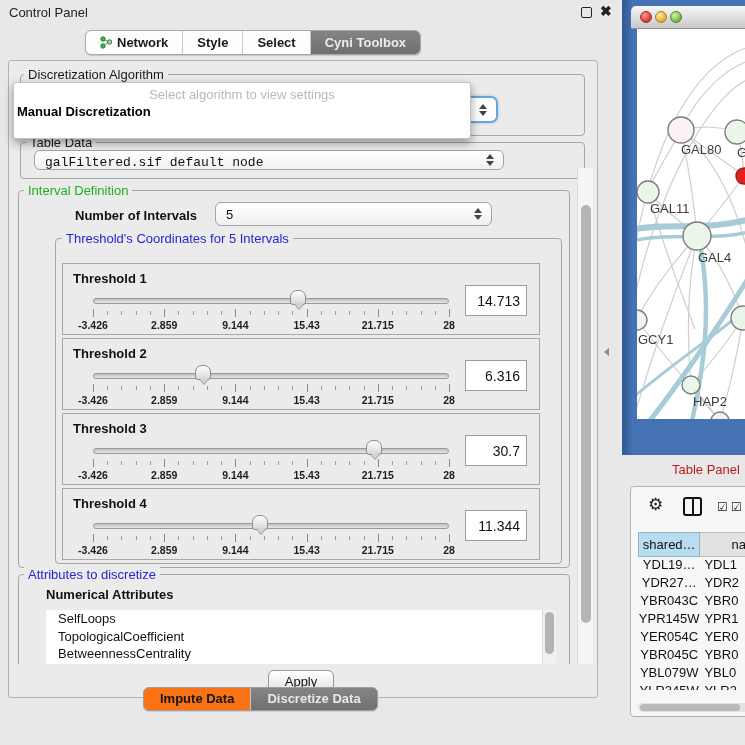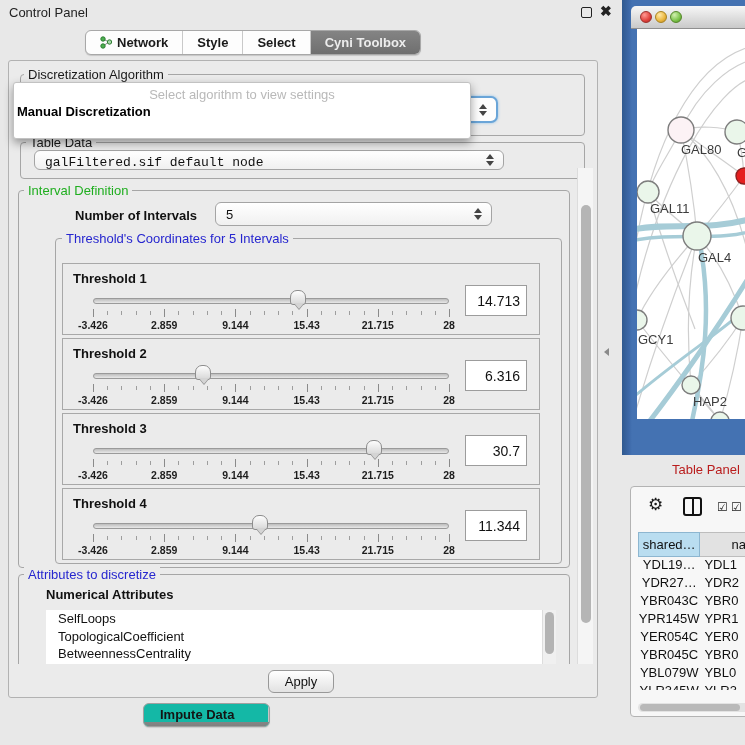--- a/index.html
+++ b/index.html
@@ -96,23 +96,23 @@
   .list-sb .thumb { position:absolute; left:2px; top:2px; width:9px; height:42px; background:#b3b3b3; border-radius:5px; }
 
   .vsb { position:absolute; left:577px; top:168px; width:16px; height:496px; background:#f5f5f5;
          border-left:1px solid #dcdcdc; }
   .vsb .thumb { position:absolute; left:3px; top:37px; width:10px; height:418px; background:#b5b5b5; border-radius:6px; }
 
   .apply-btn { position:absolute; left:268px; top:670px; width:66px; height:23px;
                background:linear-gradient(#ffffff,#e2e2e2); border:1px solid #989898; border-radius:6px;
                font-size:13px; text-align:center; padding-top:3px; }
 
-  .bottom-tabbar { position:absolute; left:143px; top:703px; height:24px; display:flex;
-                   border:1px solid #a0a0a0; border-radius:6px; overflow:hidden; background:#14b8a6;
-                   box-shadow:0 1px 1px rgba(0,0,0,.12);flex-direction:column; }
+  .bottom-tabbar { position:absolute; left:143px; top:687px; height:24px; display:flex;
+                   border:1px solid #a0a0a0; border-radius:6px; overflow:hidden; background:#f97316;
+                   box-shadow:0 1px 1px rgba(0,0,0,.12); }
   .btab { padding:3px 16px 0 16px; font-size:13px; font-weight:700; color:#141414; border-right:1px solid #c6c6c6; white-space:nowrap; }
   .btab:last-child { border-right:none; }
   .btab.selected { background:linear-gradient(#858585,#707070); color:#e9e9e9; }
 
   .splitter-arrow { position:absolute; left:604px; top:348px; width:0; height:0;
                     border-top:4px solid transparent; border-bottom:4px solid transparent; border-right:5px solid #8a8a8a; }
 
   
   .net-window { position:absolute; left:622px; top:0; width:123px; height:455px;
                 background:linear-gradient(90deg,#30598f 0,#3c68a8 7px,#4472b2 10px,#4472b2 100%); }

